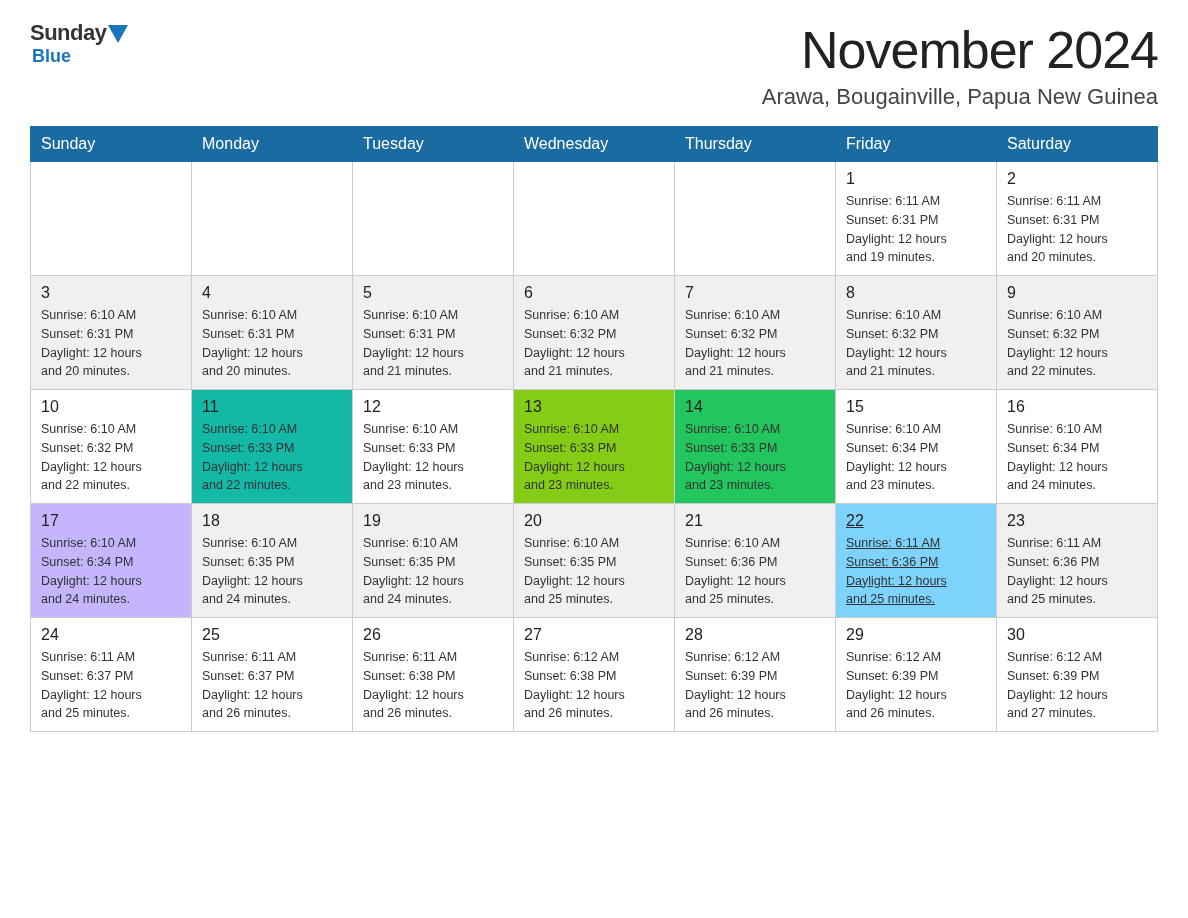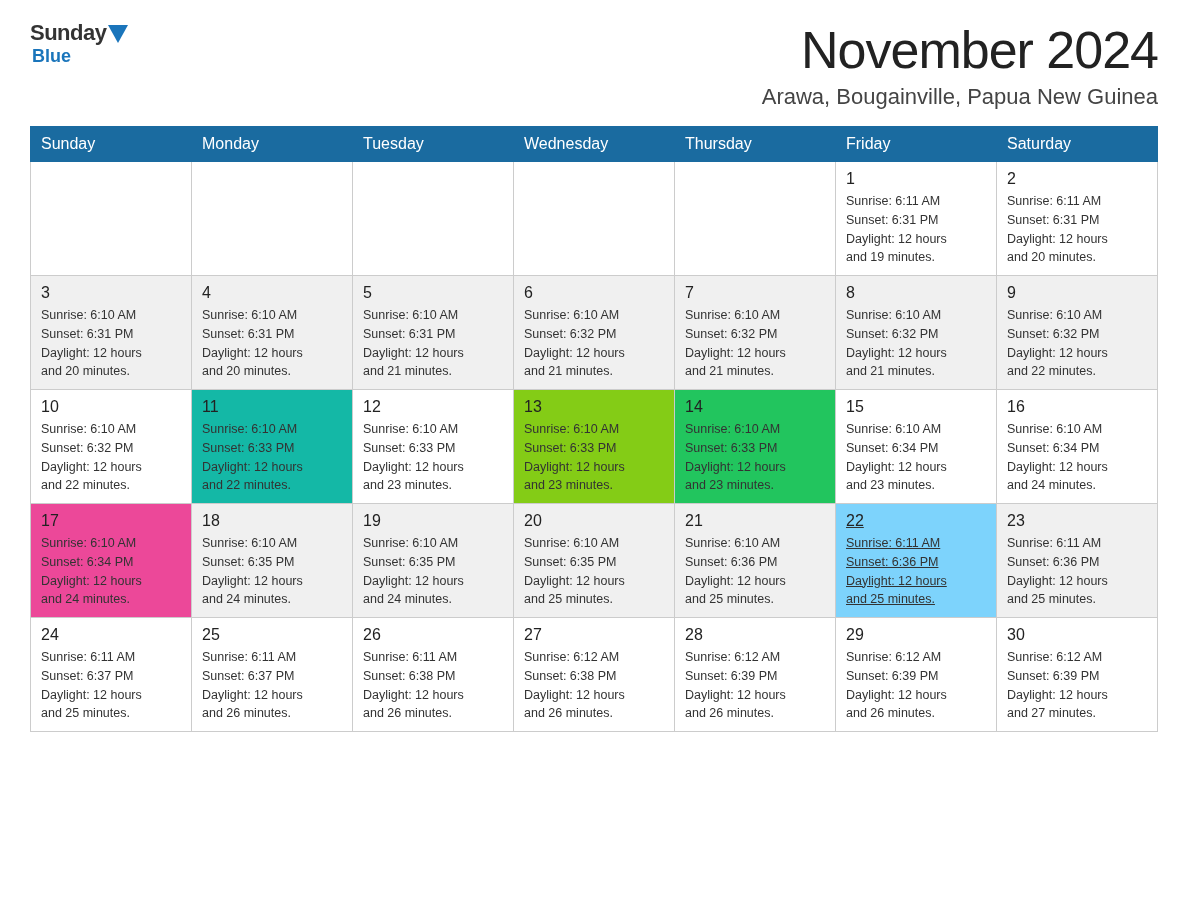--- a/index.html
+++ b/index.html
@@ -202,21 +202,21 @@
         <td style="background: rgb(255, 255, 255);">
           <span class="day-num">15</span>
           <div class="day-info">Sunrise: 6:10 AM<br>Sunset: 6:34 PM<br>Daylight: 12 hours<br>and 23 minutes.</div>
         </td>
         <td style="background: rgb(255, 255, 255); margin-top: 21px;">
           <span class="day-num">16</span>
           <div class="day-info">Sunrise: 6:10 AM<br>Sunset: 6:34 PM<br>Daylight: 12 hours<br>and 24 minutes.</div>
         </td>
       </tr>
       <tr class="week-row" style="background: rgb(240, 240, 240);">
-        <td style="background: #ec4899;">
+        <td style="background: #c4b5fd;">
           <span class="day-num">17</span>
           <div class="day-info">Sunrise: 6:10 AM<br>Sunset: 6:34 PM<br>Daylight: 12 hours<br>and 24 minutes.</div>
         </td>
         <td style="background: rgb(240, 240, 240);">
           <span class="day-num">18</span>
           <div class="day-info">Sunrise: 6:10 AM<br>Sunset: 6:35 PM<br>Daylight: 12 hours<br>and 24 minutes.</div>
         </td>
         <td style="background: rgb(240, 240, 240);">
           <span class="day-num">19</span>
           <div class="day-info">Sunrise: 6:10 AM<br>Sunset: 6:35 PM<br>Daylight: 12 hours<br>and 24 minutes.</div>

